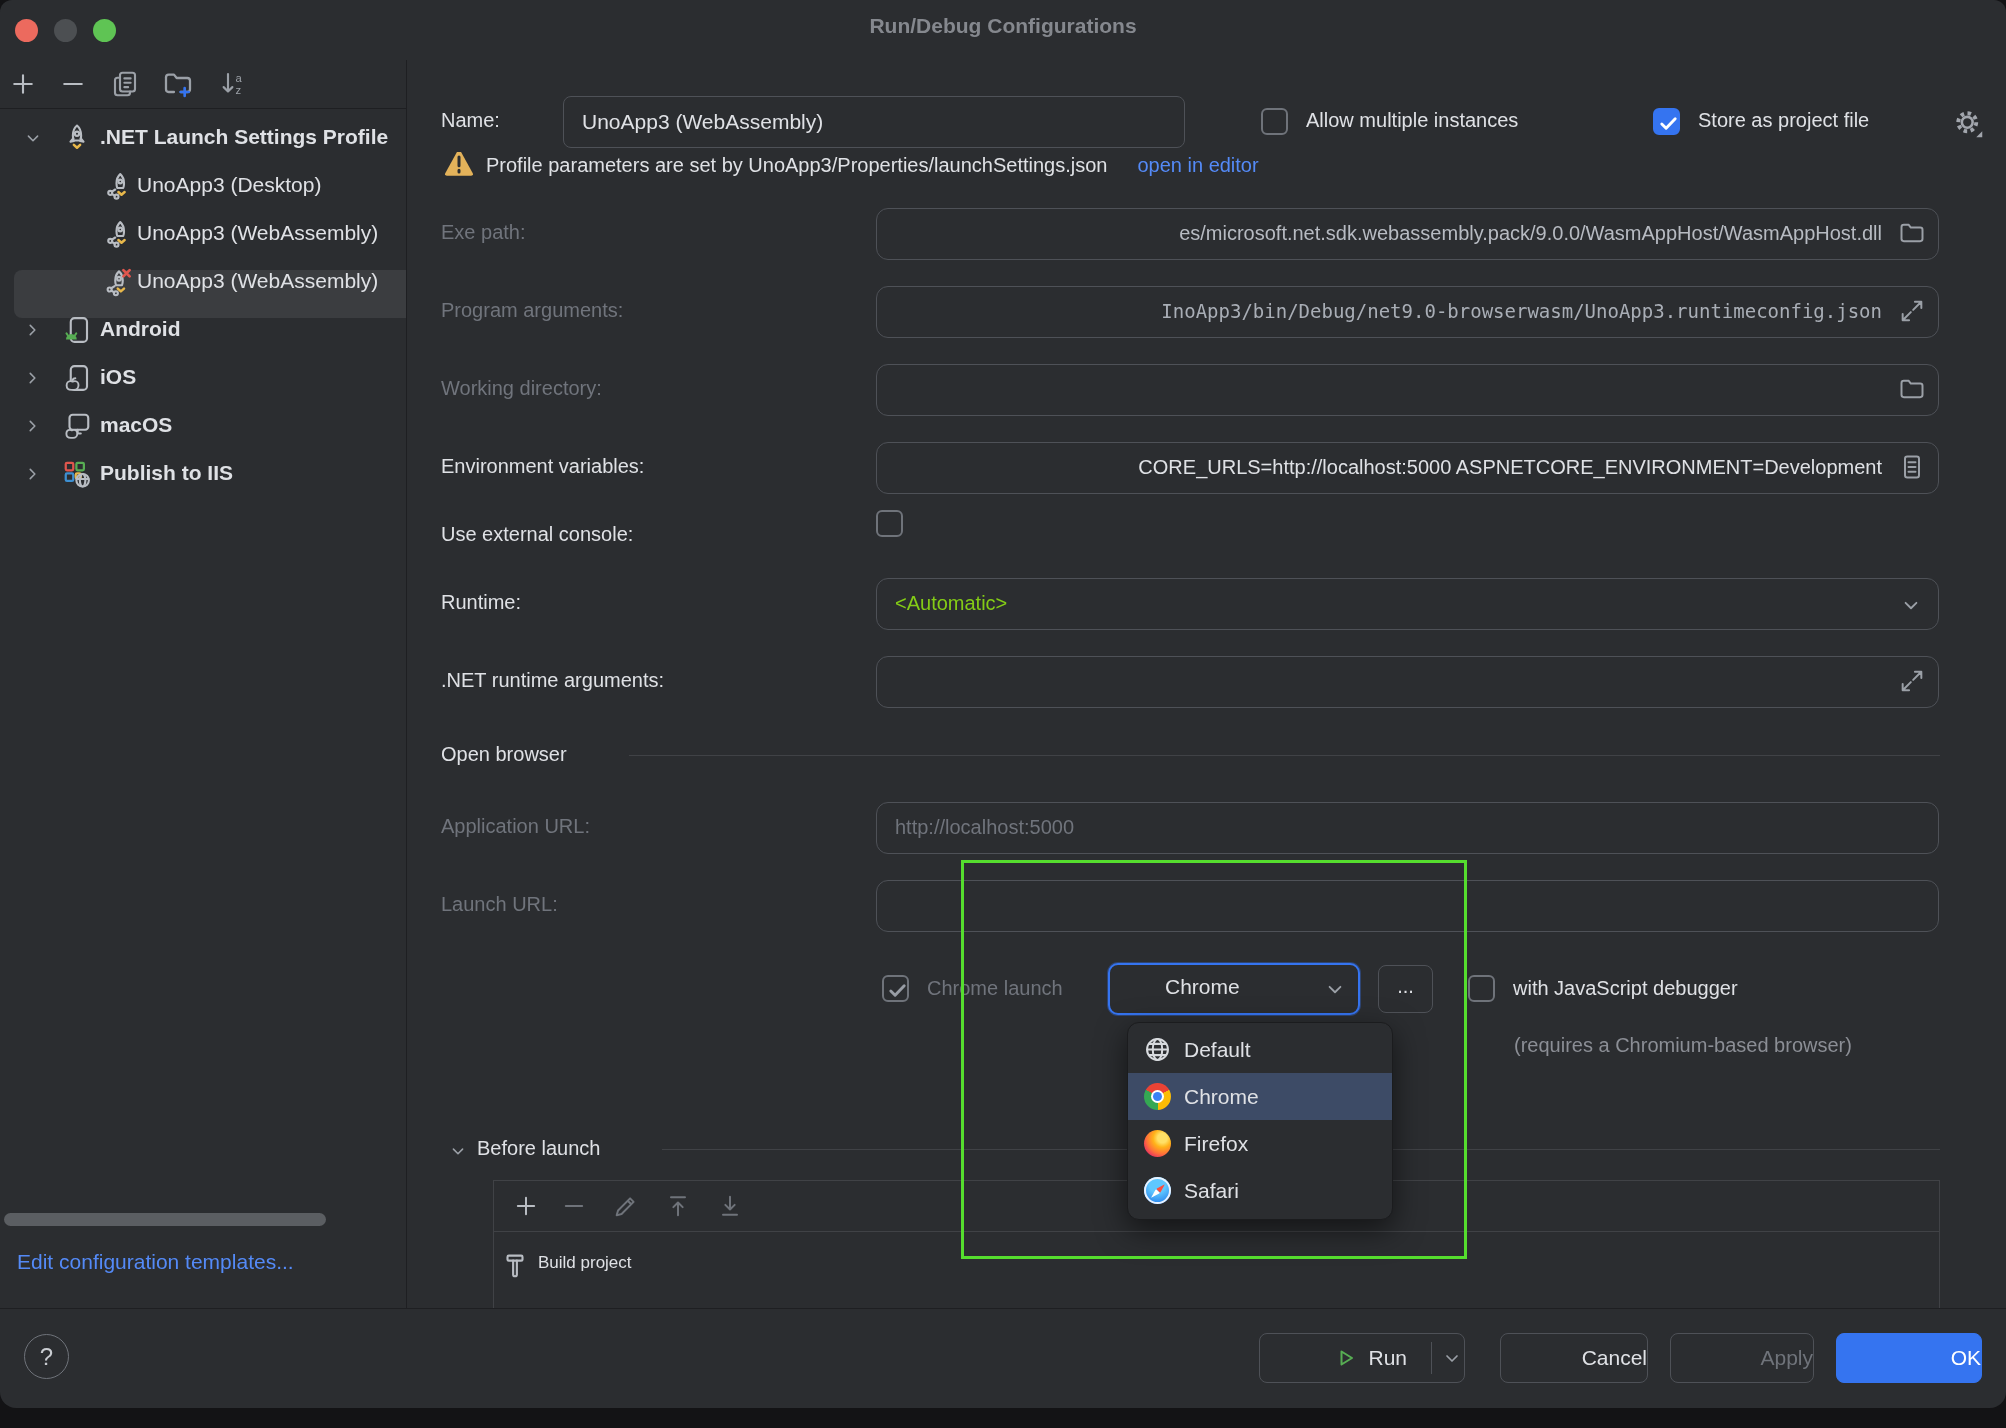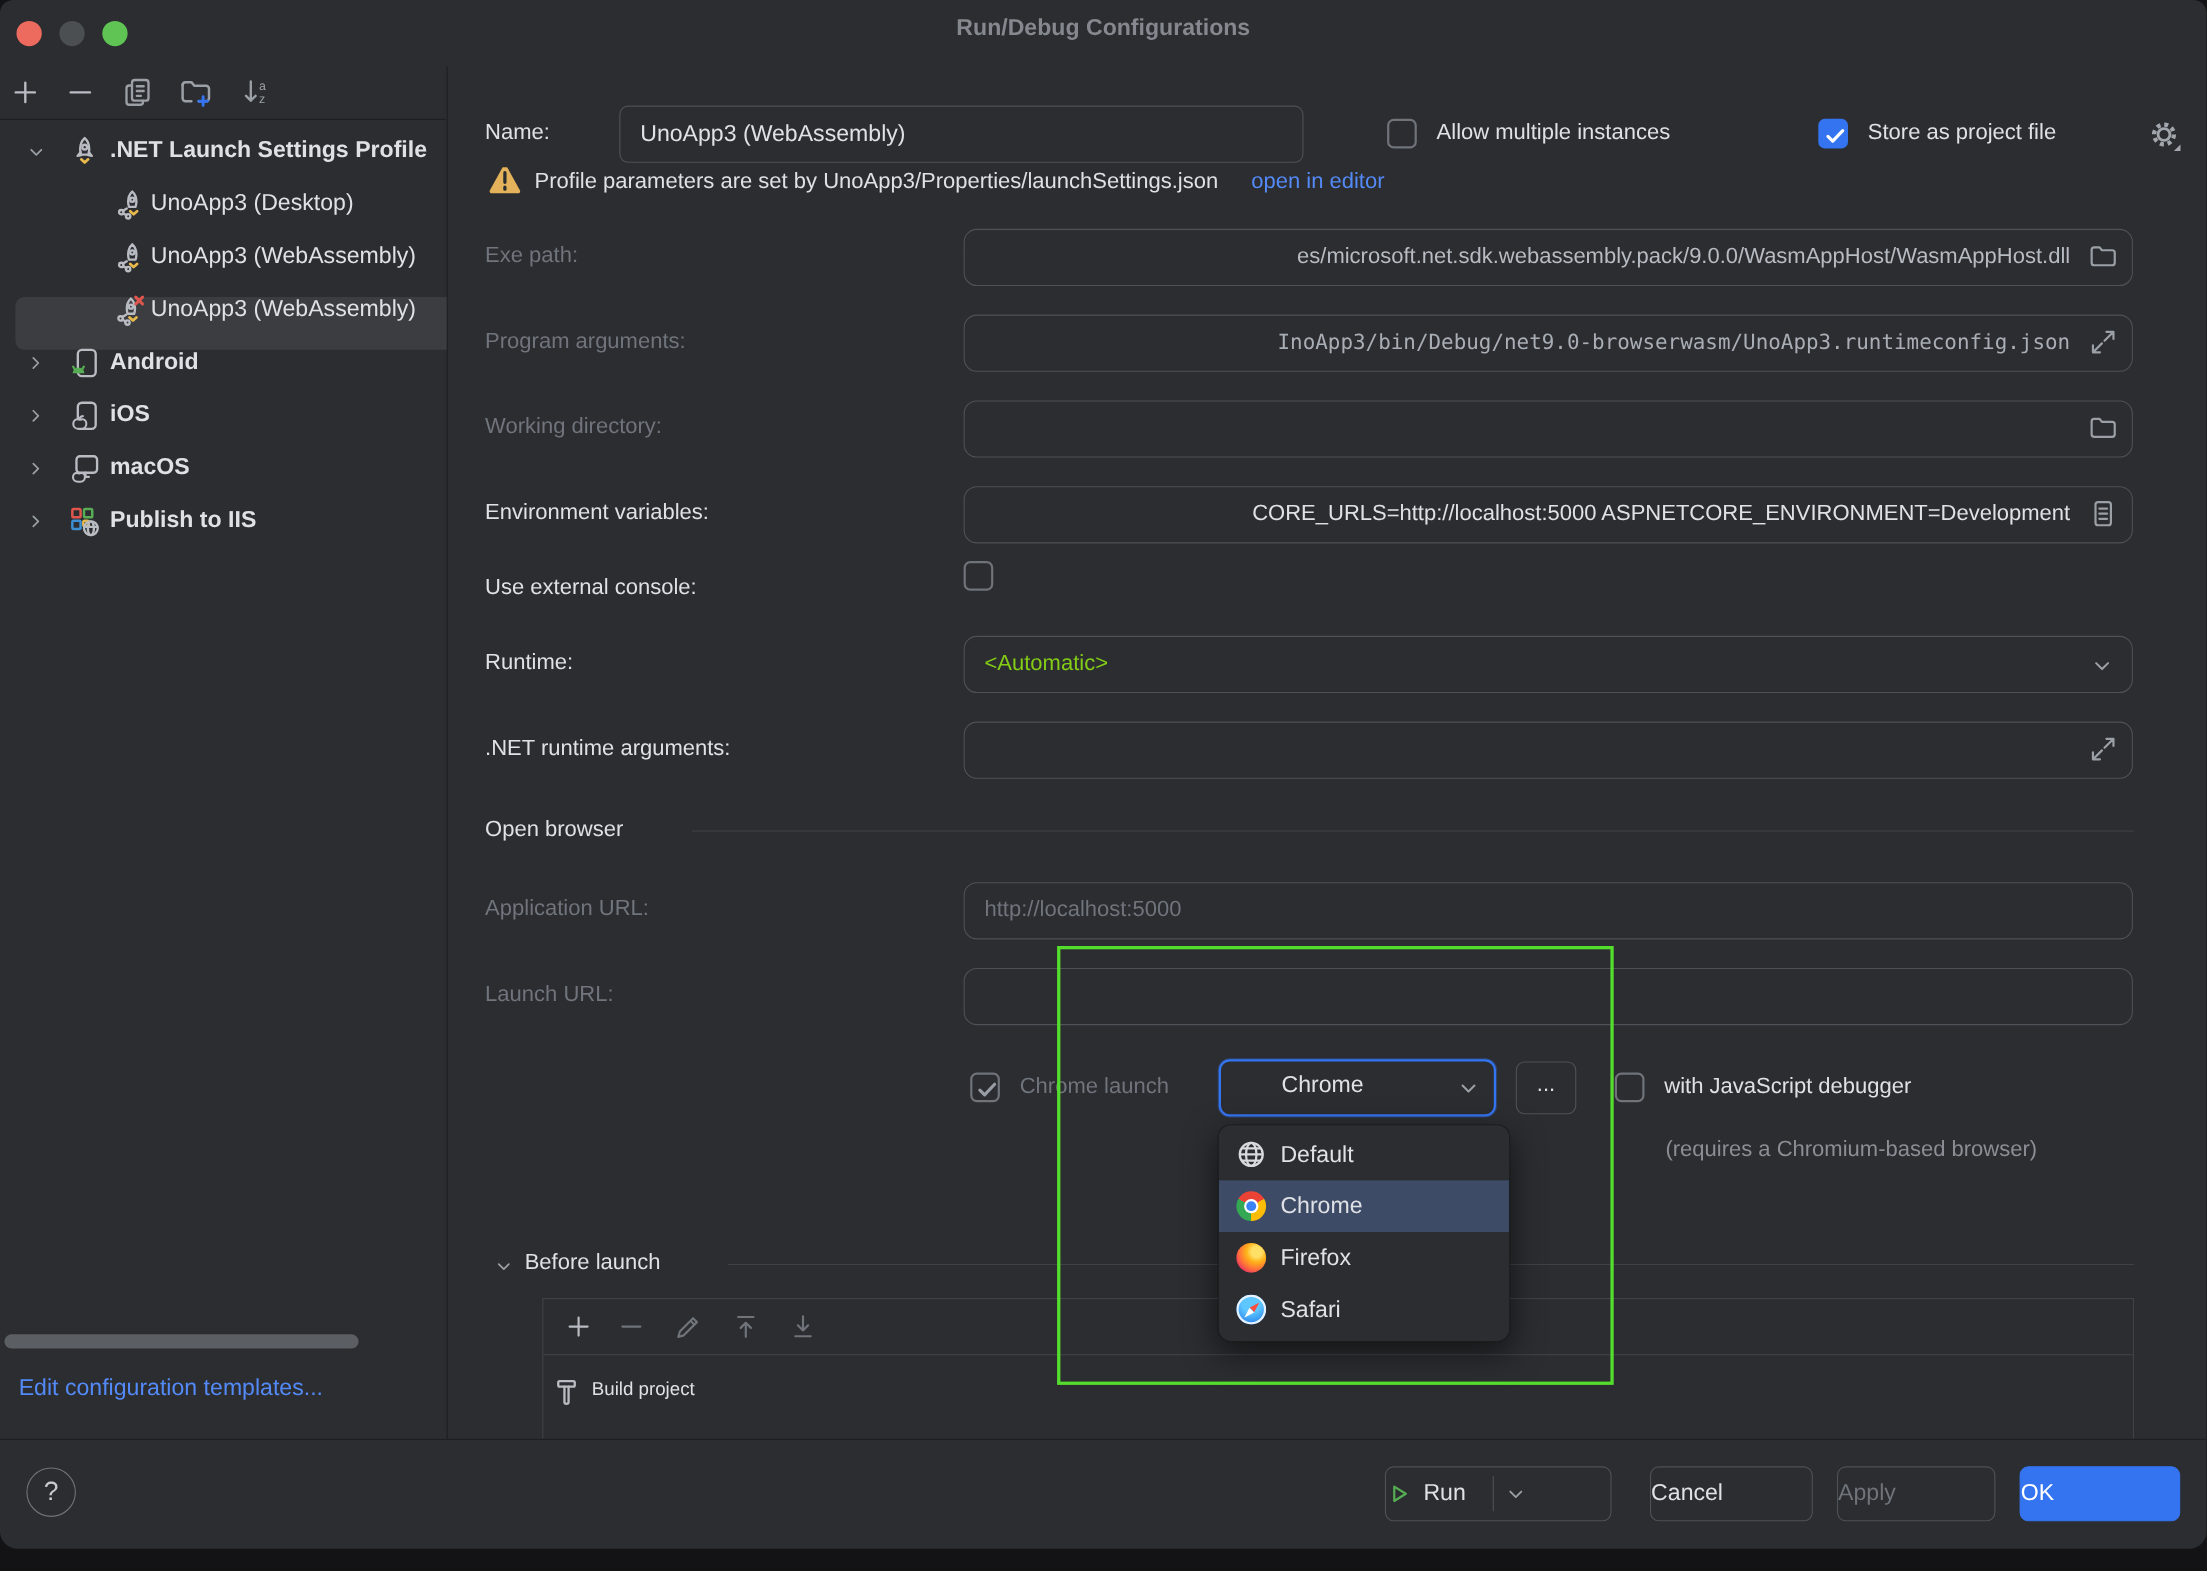--- a/index.html
+++ b/index.html
@@ -37,21 +37,21 @@
 .field .val.bright{color:#dfe1e5}
 .field .ph{position:absolute;left:18px;top:0;height:49px;line-height:49px;font-size:20px;color:#70747c}
 .field .fic{position:absolute;right:12px;top:10px;width:28px;height:28px}
 .rowlbl{position:absolute;left:34px;font-size:20px}
 .secline{position:absolute;height:1px;background:#404246}
 .sechead{position:absolute;font-size:20px;color:#dfe1e5}
 
 #browser-combo{position:absolute;left:701px;top:811px;width:252px;height:52px;background:#2b2d30;border:2px solid #3574f0;border-radius:10px;box-shadow:0 0 0 1px rgba(53,116,240,.35)}
 #more-btn{position:absolute;left:971px;top:813px;width:55px;height:48px;border:1.5px solid #4e5157;border-radius:8px;color:#dfe1e5;font-size:20px;text-align:center;line-height:40px}
 
-#browser-popup{position:absolute;left:700px;top:870px;width:266px;height:198px;background:#2b2d30;border:1px solid #1b1c1e;border-radius:12px;box-shadow:0 10px 30px rgba(0,0,0,.55);z-index:40;overflow:hidden;padding-top:3px}
+#browser-popup{position:absolute;left:720px;top:870px;width:266px;height:198px;background:#2b2d30;border:1px solid #1b1c1e;border-radius:12px;box-shadow:0 10px 30px rgba(0,0,0,.55);z-index:40;overflow:hidden;padding-top:3px}
 .pitem{position:relative;height:47px;display:flex;align-items:center;padding-left:16px}
 .pitem.sel{background:#3d4b66}
 .pitem .bic{width:27px;height:27px;margin-right:13px;flex:0 0 auto}
 .pitem .ptxt{font-size:21px;color:#dfe1e5}
 
 .logo-chrome{border-radius:50%;position:relative;background:conic-gradient(from -60deg,#ea4335 0 120deg,#fbbc05 0 240deg,#34a853 0 360deg)}
 .logo-chrome::before{content:"";position:absolute;left:25%;top:25%;width:50%;height:50%;border-radius:50%;background:#fff}
 .logo-chrome::after{content:"";position:absolute;left:33%;top:33%;width:34%;height:34%;border-radius:50%;background:#3b82f6}
 .logo-firefox{border-radius:50%;background:radial-gradient(circle at 68% 30%,#ffe066 0 18%,#ffb319 35%,#ff7139 60%,#e3236a 85%,#8f2bbf 100%)}
 .logo-safari{border-radius:50%;position:relative;background:radial-gradient(circle at 50% 28%,#5fc7ff 0 35%,#2f8df0 75%,#1e63d0 100%);box-shadow:inset 0 0 0 2px #e8f2ff}
@@ -59,21 +59,21 @@
 .needle::before{content:"";position:absolute;left:0;top:0;width:50%;height:100%;background:#fff;clip-path:polygon(0 50%,100% 0,100% 100%)}
 .needle::after{content:"";position:absolute;right:0;top:0;width:50%;height:100%;background:#ff4d3d;clip-path:polygon(0 0,100% 50%,0 100%)}
 
 #green-rect{position:absolute;left:554px;top:708px;width:506px;height:399px;border:3px solid #55dd2e;z-index:50;pointer-events:none}
 
 #bl-table{position:absolute;left:86px;top:1028px;width:1447px;height:128px;border:1px solid #404246;border-bottom:none}
 #bl-tooldiv{position:absolute;left:0;right:0;top:50px;height:1px;background:#404246}
 .blic{position:absolute;top:11px;width:28px;height:28px}
 
 #footer{position:absolute;left:0;top:1308px;right:0;height:100px;border-top:1px solid #1e1f22}
-.btn{position:absolute;top:24px;height:50px;border:1.5px solid #4e5157;border-radius:8px;color:#dfe1e5;font-size:21px;display:flex;align-items:center;justify-content:flex-start;background:transparent;cursor:pointer}
+.btn{position:absolute;top:24px;height:50px;border:1.5px solid #4e5157;border-radius:8px;color:#dfe1e5;font-size:21px;display:flex;align-items:center;justify-content:flex-end;background:transparent;cursor:pointer}
 .btn.primary{background:#3574f0;border-color:#3574f0;color:#fff}
 .btn.disabled{color:#6f737a;cursor:default}
 #help-btn{position:absolute;left:24px;top:25px;width:45px;height:45px;border:1.5px solid #6f737a;border-radius:50%;color:#c9ccd1;font-size:24px;display:flex;align-items:center;justify-content:center}
 .noticewrap{position:absolute;left:37px;top:-9px;height:34px;display:flex;align-items:flex-end}
 .notice-txt{font-size:20px;color:#dfe1e5;margin-left:12px;white-space:pre}
 .notice-link{font-size:20px;color:#548af7;margin-left:30px;cursor:pointer}
 svg{display:block}
 .stroke{fill:none;stroke:#b9bdc3;stroke-width:1.7;stroke-linecap:round;stroke-linejoin:round}
 .strokedim{fill:none;stroke:#9ba0a7;stroke-width:1.7;stroke-linecap:round;stroke-linejoin:round}
 </style>

